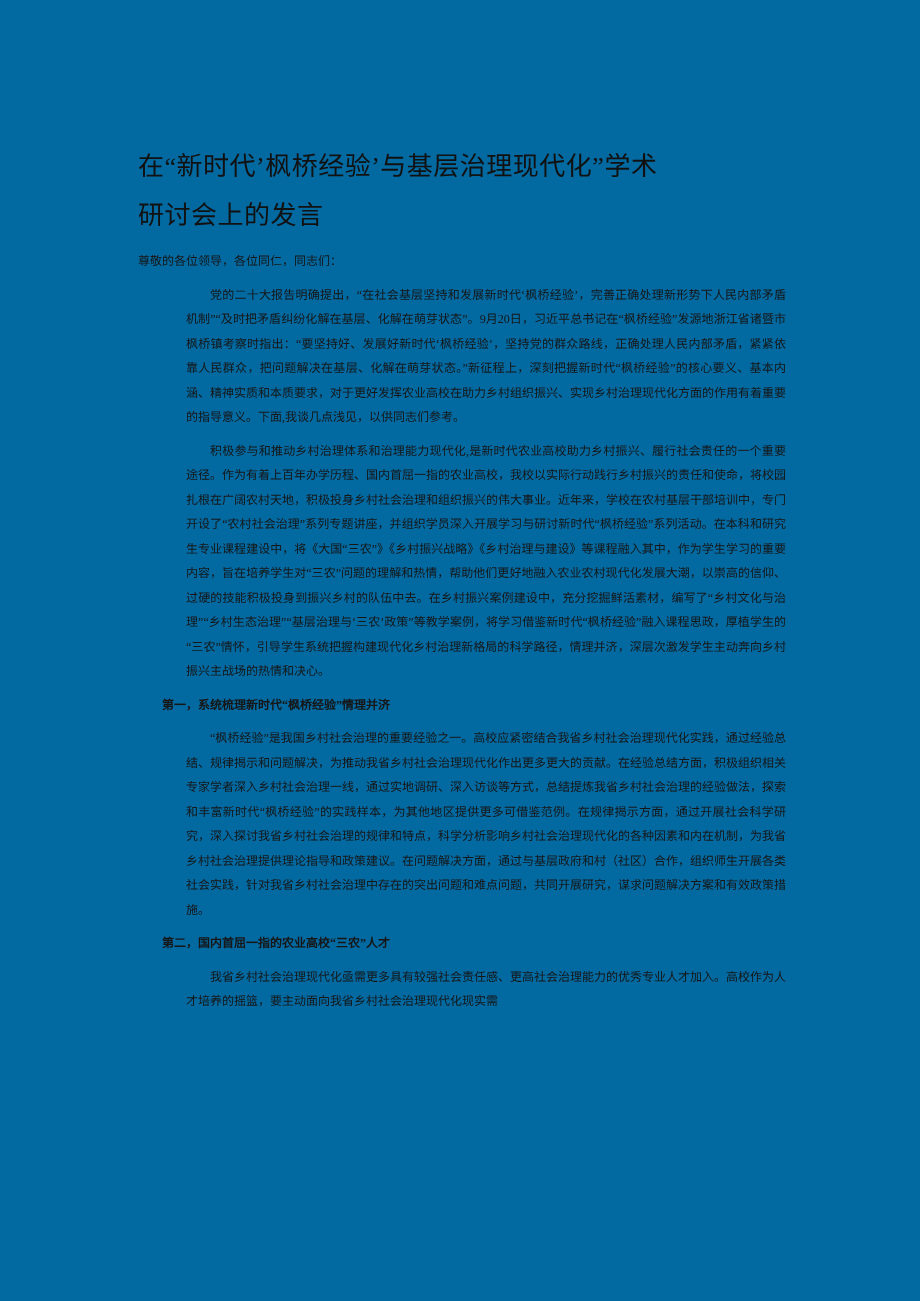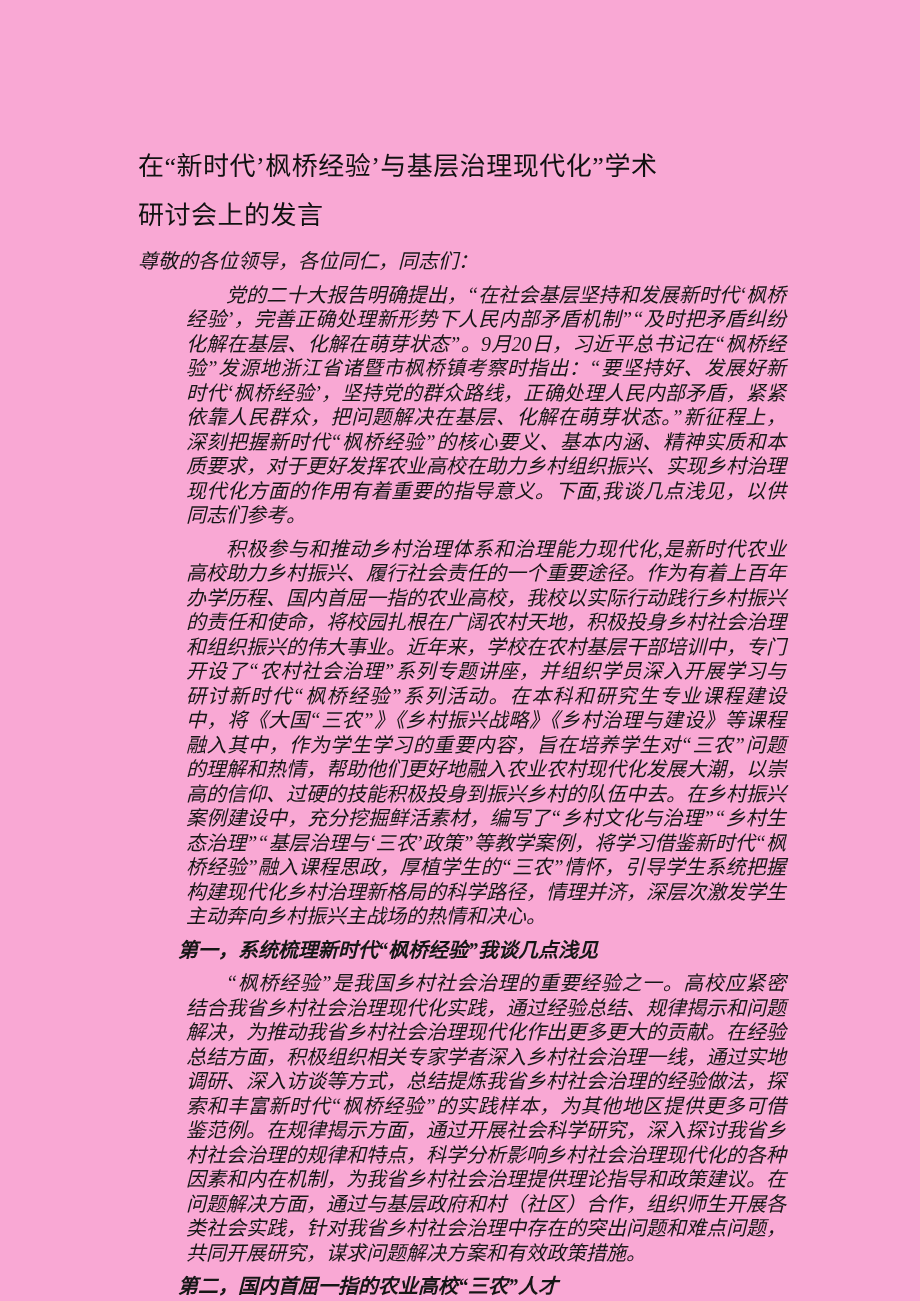--- a/index.html
+++ b/index.html
@@ -9,21 +9,21 @@
   body {
     width: 920px;
     height: 1301px;
     background: #ffffff;
     position: relative;
     overflow: hidden;
   }
   .page {
     position: absolute;
     inset: 0;
-    background: #f9a8d4;
+    background: #0369a1;
   }
   .doc {
     position: absolute;
     left: 138px;
     top: 142px;
     width: 648px;
     color: #161616;
     font-family: "Liberation Serif", "DejaVu Serif", serif;
   }
   .doc-title {
@@ -33,26 +33,25 @@
     font-weight: 400;
     letter-spacing: 0.5px;
     color: #111111;
   }
   .title-line {
     display: block;
     white-space: nowrap;
   }
   .blocks p {
     margin: 9px 0 0 0;
-    font-size: 20px;
+    font-size: 12px;
     line-height: 24.5px;
     text-align: justify;
     text-justify: inter-ideograph;
     word-break: break-all;
-    font-style: italic;
   }
   .blocks p.greeting {
     text-indent: 0;
   }
   .blocks p.paragraph {
     text-indent: 2em;
     margin-left: 48px;
   }
   .blocks p.heading {
     text-indent: 2em;
@@ -65,18 +64,19 @@
 <div class="page">
   <div class="doc" style="color: rgb(22, 22, 22);">
     <h1 class="doc-title">
       <span class="title-line">在“新时代’枫桥经验’与基层治理现代化”学术</span>
       <span class="title-line">研讨会上的发言</span>
     </h1>
     <div class="blocks">
         <p class="greeting">尊敬的各位领导，各位同仁，同志们：</p>
         <p class="paragraph">党的二十大报告明确提出，“在社会基层坚持和发展新时代‘枫桥经验’，完善正确处理新形势下人民内部矛盾机制”“及时把矛盾纠纷化解在基层、化解在萌芽状态”。9月20日，习近平总书记在“枫桥经验”发源地浙江省诸暨市枫桥镇考察时指出：“要坚持好、发展好新时代‘枫桥经验’，坚持党的群众路线，正确处理人民内部矛盾，紧紧依靠人民群众，把问题解决在基层、化解在萌芽状态。”新征程上，深刻把握新时代“枫桥经验”的核心要义、基本内涵、精神实质和本质要求，对于更好发挥农业高校在助力乡村组织振兴、实现乡村治理现代化方面的作用有着重要的指导意义。下面,我谈几点浅见，以供同志们参考。</p>
         <p class="paragraph">积极参与和推动乡村治理体系和治理能力现代化,是新时代农业高校助力乡村振兴、履行社会责任的一个重要途径。作为有着上百年办学历程、国内首屈一指的农业高校，我校以实际行动践行乡村振兴的责任和使命，将校园扎根在广阔农村天地，积极投身乡村社会治理和组织振兴的伟大事业。近年来，学校在农村基层干部培训中，专门开设了“农村社会治理”系列专题讲座，并组织学员深入开展学习与研讨新时代“枫桥经验”系列活动。在本科和研究生专业课程建设中，将《大国“三农”》《乡村振兴战略》《乡村治理与建设》等课程融入其中，作为学生学习的重要内容，旨在培养学生对“三农”问题的理解和热情，帮助他们更好地融入农业农村现代化发展大潮，以崇高的信仰、过硬的技能积极投身到振兴乡村的队伍中去。在乡村振兴案例建设中，充分挖掘鲜活素材，编写了“乡村文化与治理”“乡村生态治理”“基层治理与‘三农’政策”等教学案例，将学习借鉴新时代“枫桥经验”融入课程思政，厚植学生的“三农”情怀，引导学生系统把握构建现代化乡村治理新格局的科学路径，情理并济，深层次激发学生主动奔向乡村振兴主战场的热情和决心。</p>
-        <p class="heading">第一，系统梳理新时代“枫桥经验”我谈几点浅见</p>
+        <p class="heading">第一，系统梳理新时代“枫桥经验”情理并济</p>
         <p class="paragraph">“枫桥经验”是我国乡村社会治理的重要经验之一。高校应紧密结合我省乡村社会治理现代化实践，通过经验总结、规律揭示和问题解决，为推动我省乡村社会治理现代化作出更多更大的贡献。在经验总结方面，积极组织相关专家学者深入乡村社会治理一线，通过实地调研、深入访谈等方式，总结提炼我省乡村社会治理的经验做法，探索和丰富新时代“枫桥经验”的实践样本，为其他地区提供更多可借鉴范例。在规律揭示方面，通过开展社会科学研究，深入探讨我省乡村社会治理的规律和特点，科学分析影响乡村社会治理现代化的各种因素和内在机制，为我省乡村社会治理提供理论指导和政策建议。在问题解决方面，通过与基层政府和村（社区）合作，组织师生开展各类社会实践，针对我省乡村社会治理中存在的突出问题和难点问题，共同开展研究，谋求问题解决方案和有效政策措施。</p>
         <p class="heading">第二，国内首屈一指的农业高校“三农”人才</p>
+        <p class="paragraph">我省乡村社会治理现代化亟需更多具有较强社会责任感、更高社会治理能力的优秀专业人才加入。高校作为人才培养的摇篮，要主动面向我省乡村社会治理现代化现实需</p>
       </div>
   </div>
 </div>
 
 </body></html>

